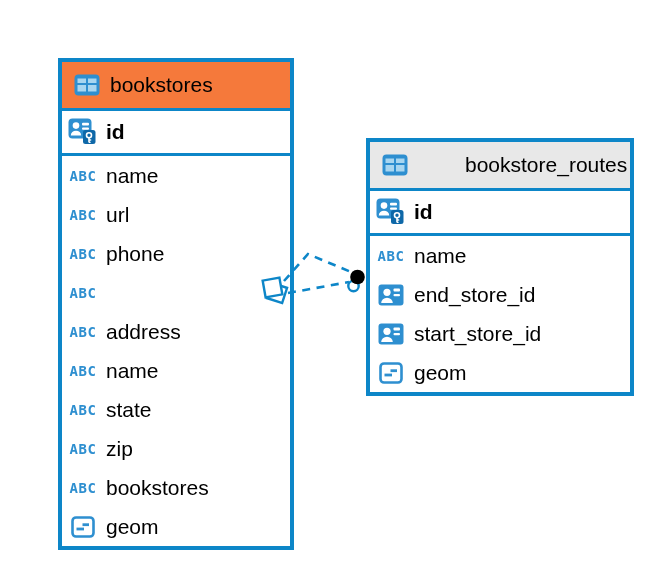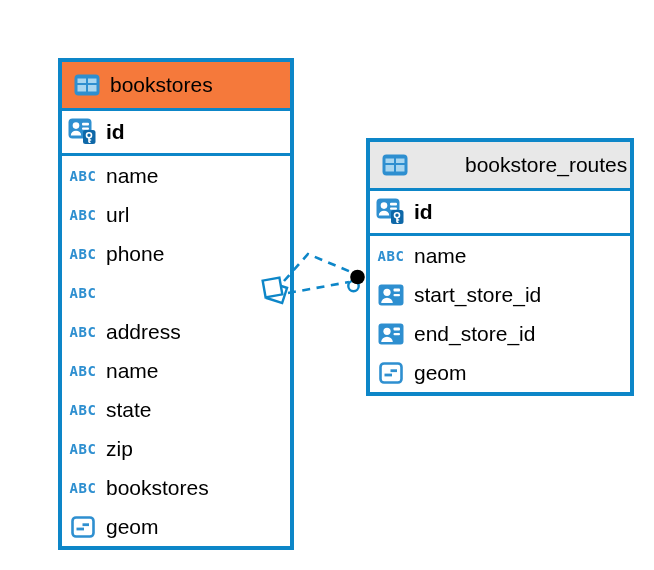--- a/index.html
+++ b/index.html
@@ -200,33 +200,33 @@
         <div class="field-row">
           <span class="icon-box">
             <svg width="26" height="22" viewBox="0 0 26 22">
               <rect x="0.5" y="0.5" width="25" height="21" rx="3" fill="#2e8fd0"></rect>
               <circle cx="9" cy="8.3" r="3.6" fill="#fff"></circle>
               <path d="M3.2 19 a5.8 5.3 0 0 1 11.6 0 z" fill="#fff"></path>
               <rect x="15.5" y="4.5" width="6.5" height="3" rx="1" fill="#fff"></rect>
               <rect x="15.5" y="10" width="6.5" height="2.2" rx="1" fill="#fff"></rect>
             </svg>
           </span>
-          <span class="lbl">start_store_id</span>
+          <span class="lbl">end_store_id</span>
         </div>
         <div class="field-row">
           <span class="icon-box">
             <svg width="26" height="22" viewBox="0 0 26 22">
               <rect x="0.5" y="0.5" width="25" height="21" rx="3" fill="#2e8fd0"></rect>
               <circle cx="9" cy="8.3" r="3.6" fill="#fff"></circle>
               <path d="M3.2 19 a5.8 5.3 0 0 1 11.6 0 z" fill="#fff"></path>
               <rect x="15.5" y="4.5" width="6.5" height="3" rx="1" fill="#fff"></rect>
               <rect x="15.5" y="10" width="6.5" height="2.2" rx="1" fill="#fff"></rect>
             </svg>
           </span>
-          <span class="lbl">end_store_id</span>
+          <span class="lbl">start_store_id</span>
         </div>
         <div class="field-row">
           <span class="icon-box">
             <svg width="24" height="22" viewBox="0 0 24 22">
               <rect x="1.5" y="1.5" width="21" height="19" rx="3.5" fill="#fff" stroke="#2e8fd0" stroke-width="2.6"></rect>
               <rect x="11.5" y="7.3" width="6.5" height="2.8" fill="#2e8fd0"></rect>
               <rect x="5.5" y="11.6" width="7.5" height="2.8" fill="#2e8fd0"></rect>
             </svg>
           </span>
           <span class="lbl">geom</span>

